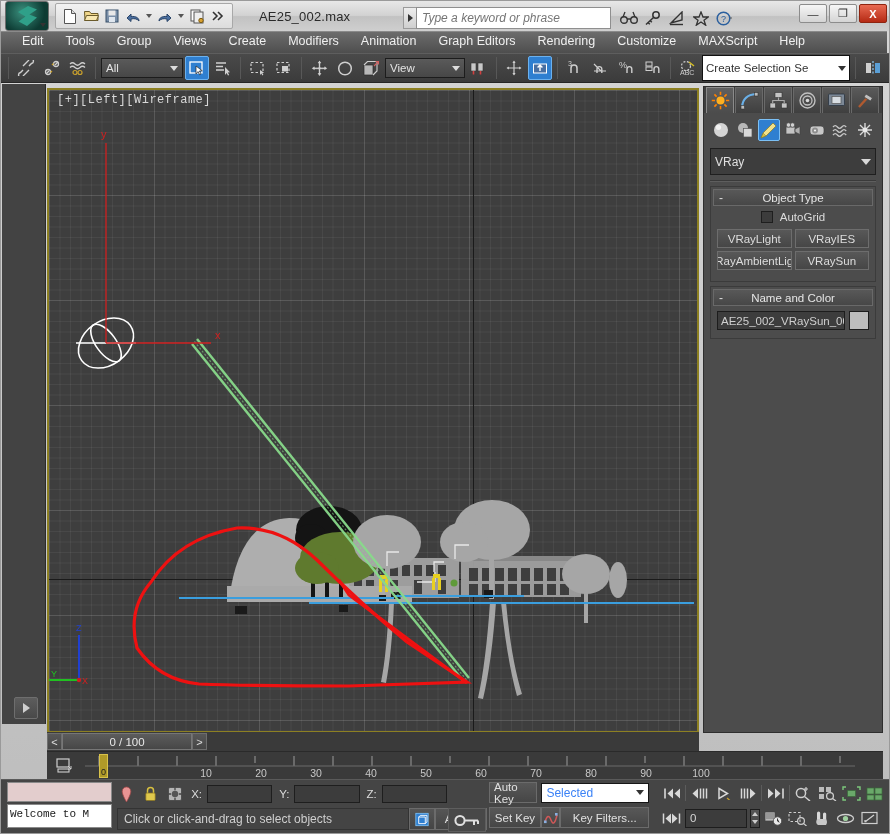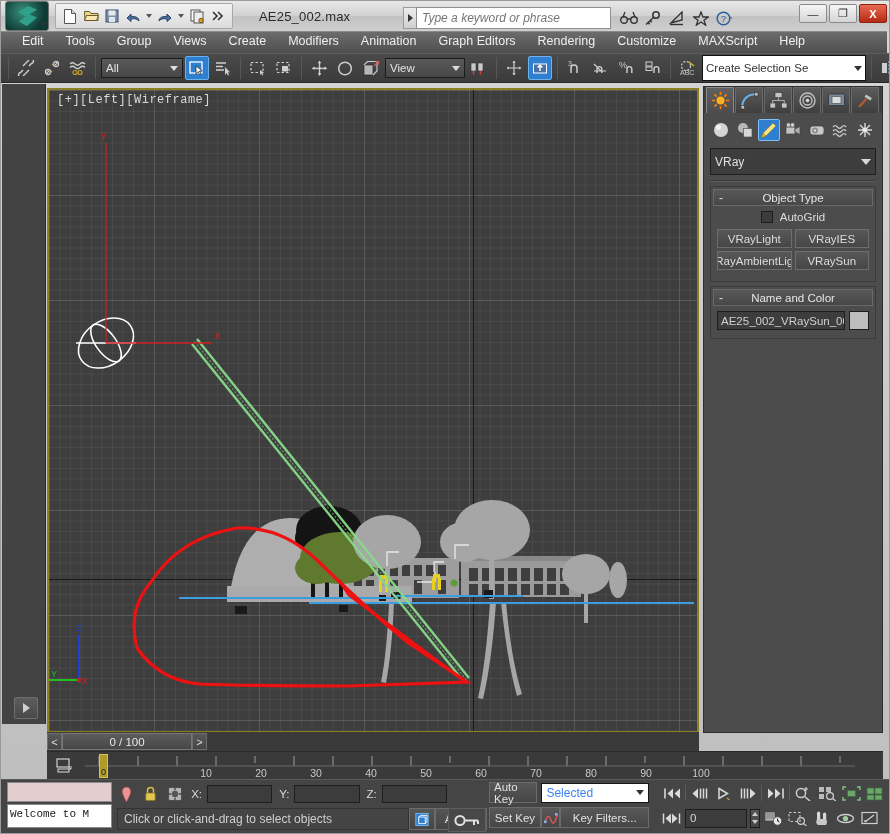--- a/index.html
+++ b/index.html
@@ -119,21 +119,21 @@
   .tdrop {
     height: 20px; border: 1px solid #1c1c1c;
     background: linear-gradient(#5a5a5a, #474747);
     color: #e4e4e4; font-size: 11.5px; display: flex; align-items: center;
     padding: 0 4px; cursor: pointer; flex: 0 0 auto;
   }
   .tdrop .lbl { flex: 1; }
   .tdrop .dw { width: 0; height: 0; border-left: 4px solid transparent;
     border-right: 4px solid transparent; border-top: 5px solid #ddd; margin-left: 5px; }
   .selset {
-    width: 164px; height: 20px; border: 1px solid #111; background: #fff;
+    width: 148px; height: 20px; border: 1px solid #111; background: #fff;
     color: #333; font-size: 11.5px; display: flex; align-items: center;
     padding: 12px 3px; flex:0 0 auto; overflow:hidden; white-space:nowrap;justify-content:flex-end;
   }
   .selset .dw2 { width:0;height:0;border-left:4px solid transparent;
     border-right:4px solid transparent;border-top:5px solid #333;margin-left:auto;}
 
   
   #leftbar {
     position: absolute; left: 1px; top: 83px; width: 44px; height: 640px;
     background: #434343; border-right: 1px solid #2a2a2a;

